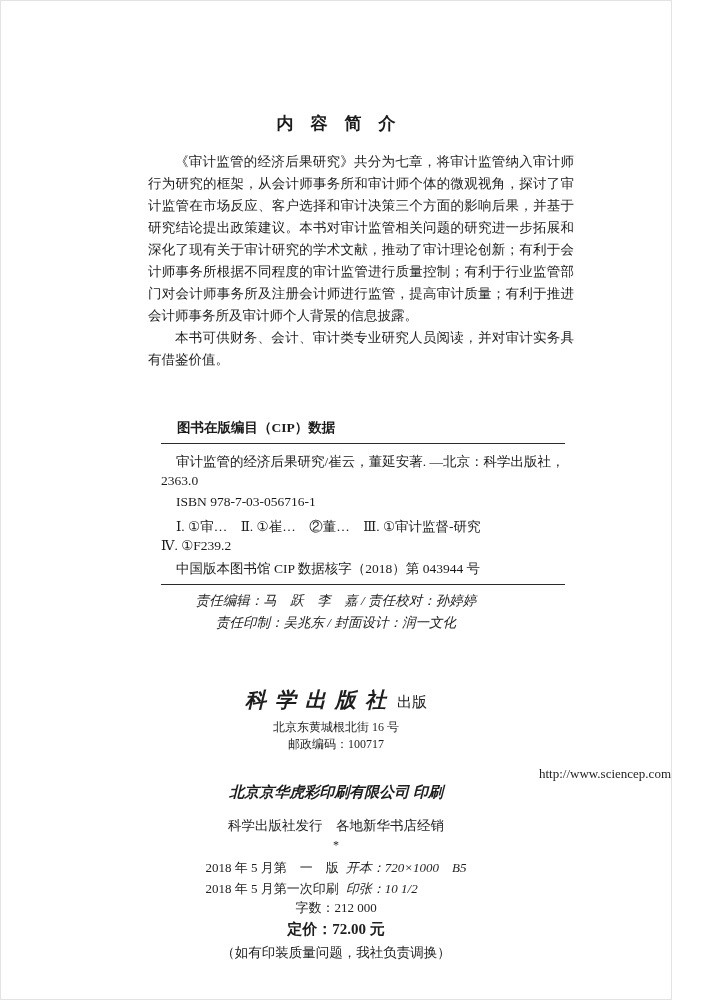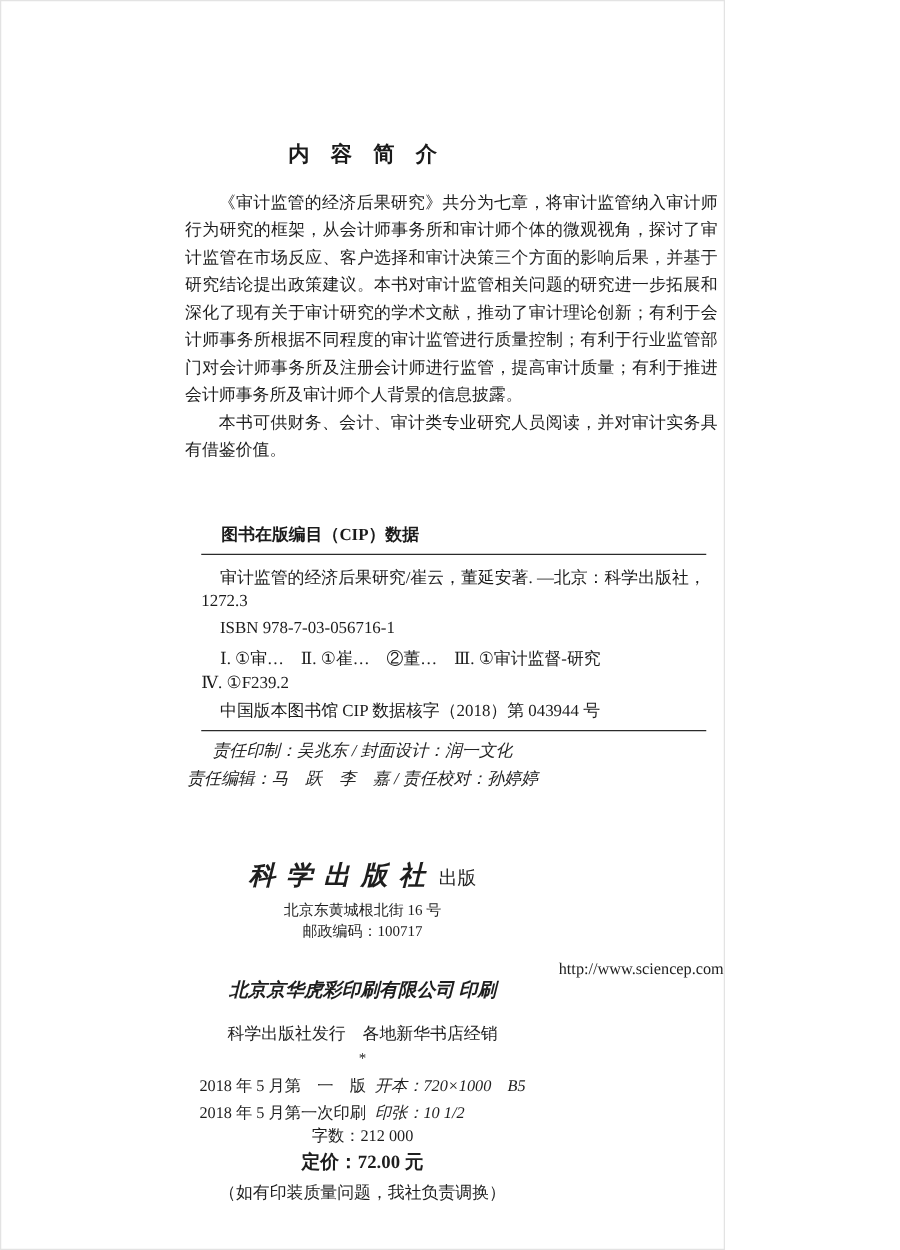--- a/index.html
+++ b/index.html
@@ -2,21 +2,21 @@
 <html><head>
 <meta charset="utf-8">
 <style>
   html, body {
     margin: 0;
     padding: 0;
     background: #ffffff;
   }
   .page {
     position: relative;
-    width: 580px;
+    width: 672px;
     height: 1000px;
     background: #ffffff;
     box-sizing: border-box;
     border: 1px solid #e3e3e3;
     font-family: "Liberation Serif", "DejaVu Serif", serif;
     color: #1e1e1e;
     overflow: hidden;
   }
 
   
@@ -189,31 +189,31 @@
   <h1 class="intro-title">内　容　简　介</h1>
 
   <div class="intro-body">
     <p>《审计监管的经济后果研究》共分为七章，将审计监管纳入审计师行为研究的框架，从会计师事务所和审计师个体的微观视角，探讨了审计监管在市场反应、客户选择和审计决策三个方面的影响后果，并基于研究结论提出政策建议。本书对审计监管相关问题的研究进一步拓展和深化了现有关于审计研究的学术文献，推动了审计理论创新；有利于会计师事务所根据不同程度的审计监管进行质量控制；有利于行业监管部门对会计师事务所及注册会计师进行监管，提高审计质量；有利于推进会计师事务所及审计师个人背景的信息披露。</p>
     <p>本书可供财务、会计、审计类专业研究人员阅读，并对审计实务具有借鉴价值。</p>
   </div>
 
   <div class="cip">
     <p class="cip-header">图书在版编目（CIP）数据</p>
     <div class="cip-rule"></div>
-    <p class="cip-line ind first">审计监管的经济后果研究/崔云，董延安著. —北京：科学出版社，1272.3</p>
+    <p class="cip-line ind first">审计监管的经济后果研究/崔云，董延安著. —北京：科学出版社，2363.0</p>
     <p class="cip-line ind mt2">ISBN 978-7-03-056716-1</p>
     <p class="cip-line ind mt6">Ⅰ. ①审…　Ⅱ. ①崔…　②董…　Ⅲ. ①审计监督-研究</p>
     <p class="cip-line">Ⅳ. ①F239.2</p>
     <p class="cip-line ind mt4">中国版本图书馆 CIP 数据核字（2018）第 043944 号</p>
     <div class="cip-rule bottom"></div>
   </div>
 
   <div class="credits">
+    <p>责任编辑：马　跃　李　嘉 / 责任校对：孙婷婷</p>
     <p>责任印制：吴兆东 / 封面设计：润一文化</p>
-    <p>责任编辑：马　跃　李　嘉 / 责任校对：孙婷婷</p>
   </div>
 
   <div class="colophon">
     <p class="pub-line">
       <span class="pub-logo">科学出版社</span><span class="pub-label">出版</span>
     </p>
     <div class="addr">北京东黄城根北街 16 号</div>
     <div class="postcode">邮政编码：100717</div>
     <div class="url">http://www.sciencep.com</div>
     <p class="printer-line">

